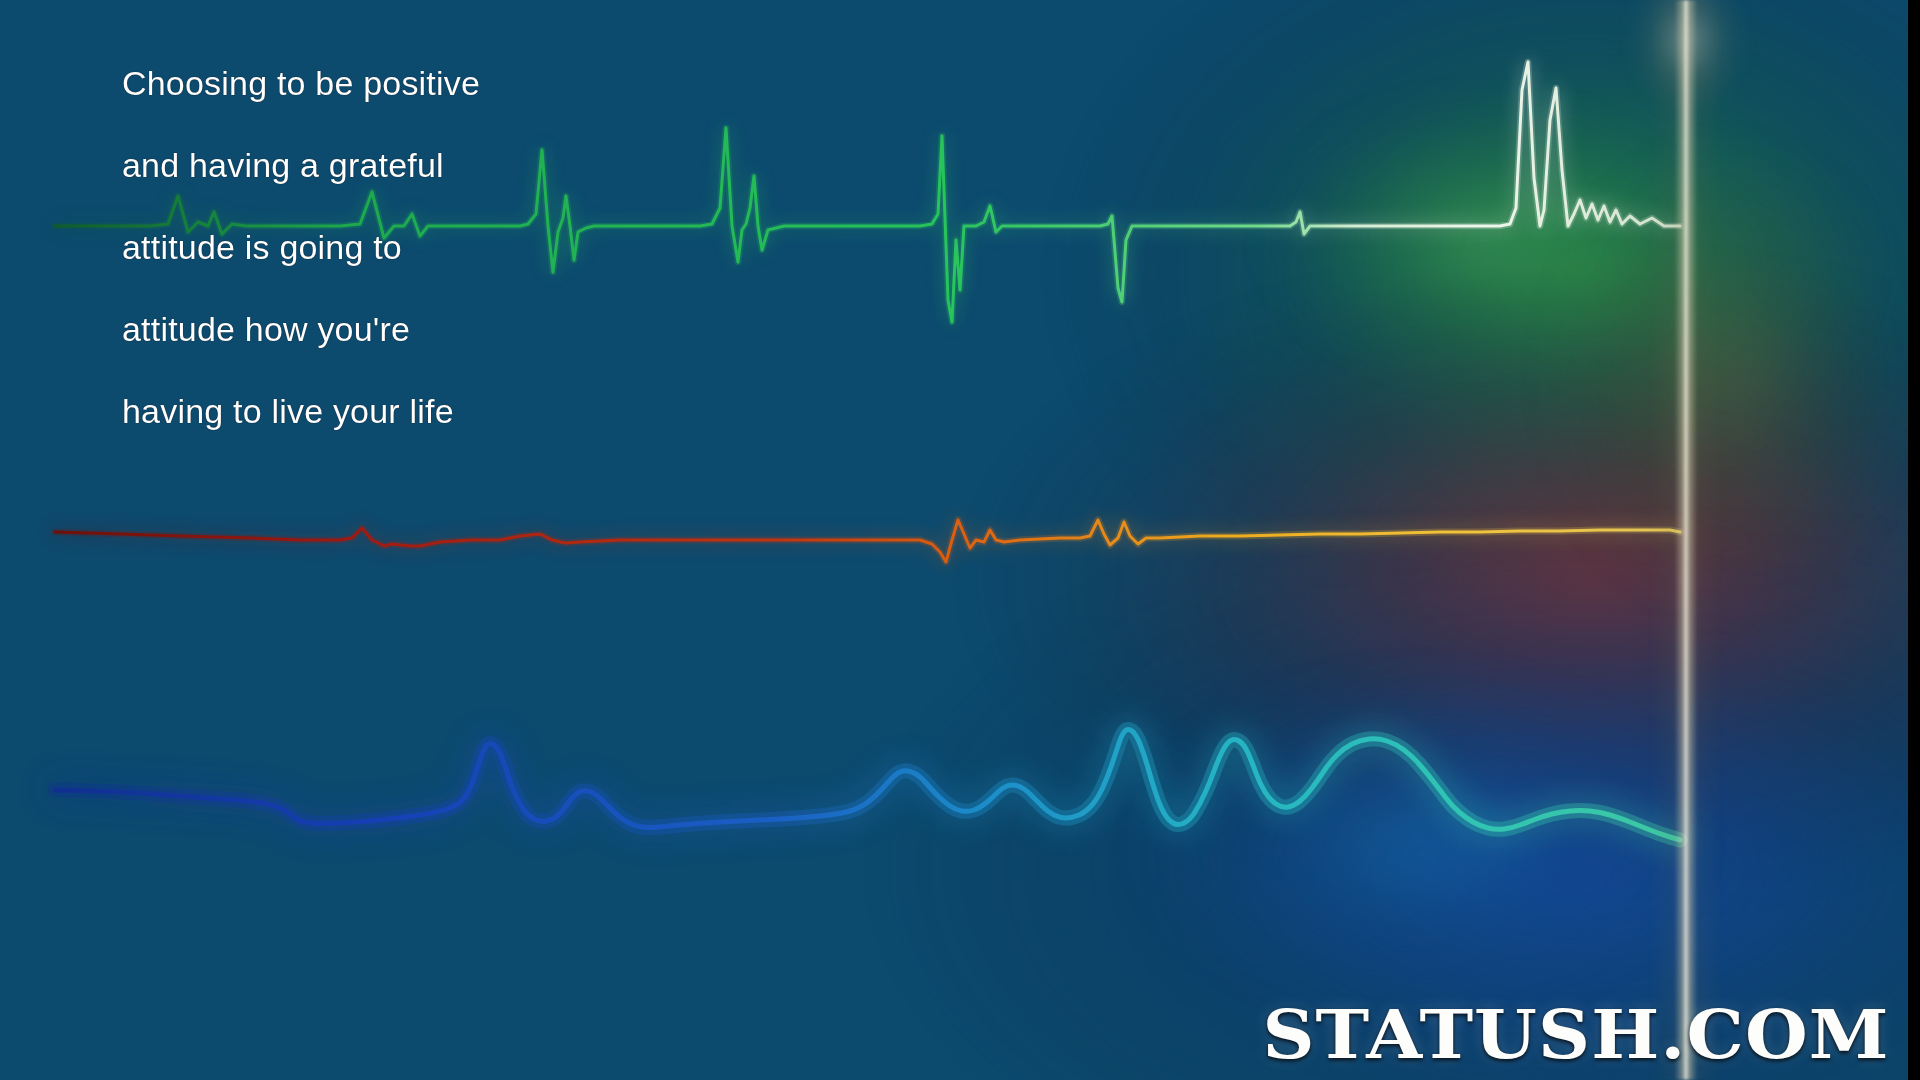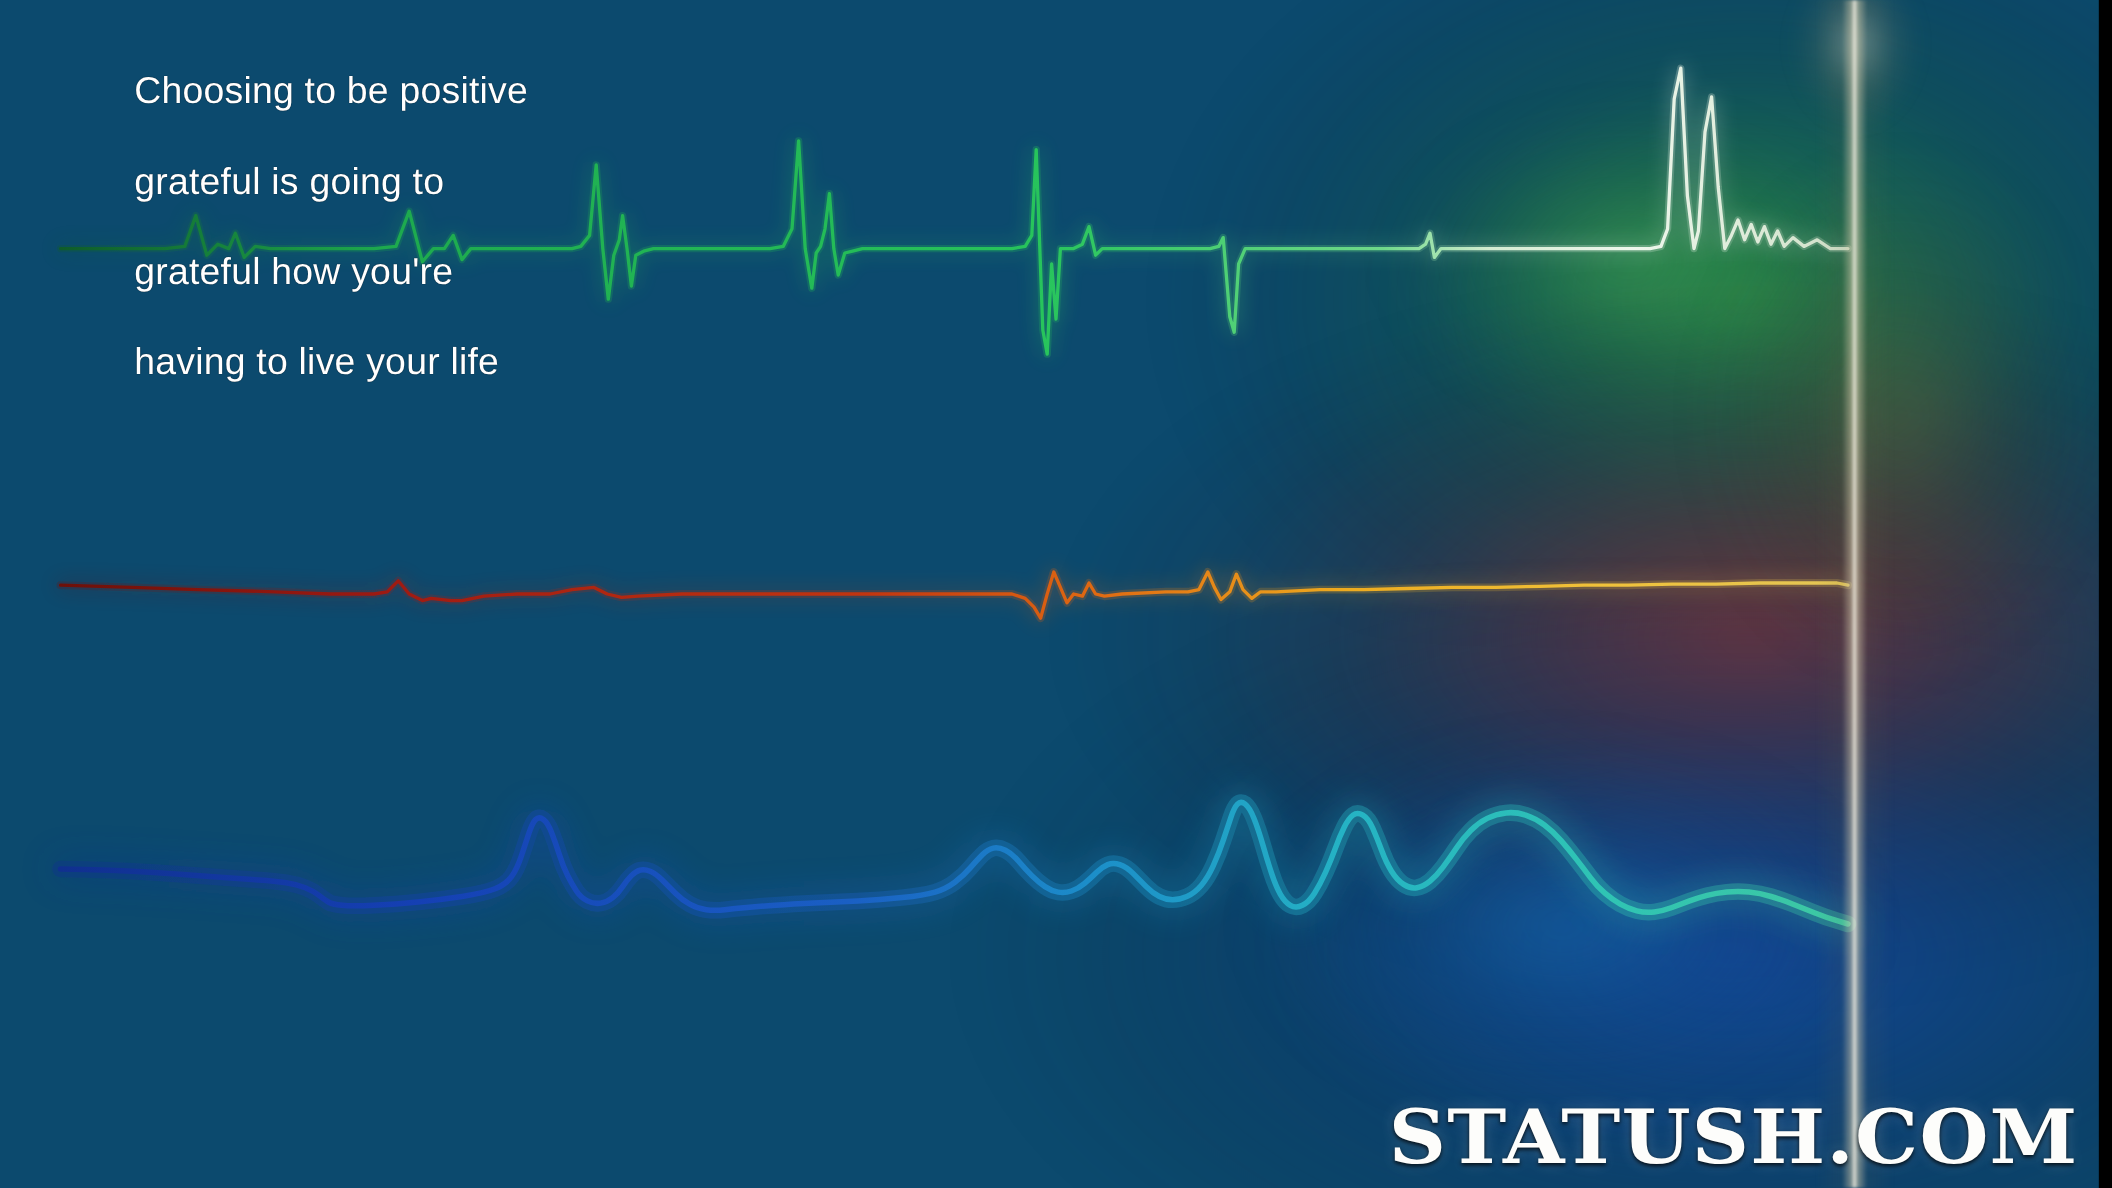--- a/index.html
+++ b/index.html
@@ -215,20 +215,21 @@
         <path d="M 55 790 Q 55 790 77.5 790.5 Q 100 791 120 792 Q 140 793 160 794.5 Q 180 796 200 797.5 Q 220 799 235 800 Q 250 801 260 802.5 Q 270 804 277.5 807 Q 285 810 290 814 Q 295 818 298.5 820 Q 302 822 311 823 Q 320 824 340 823 Q 360 822 380 820 Q 400 818 420 815 Q 440 812 450 808 Q 460 804 465 797 Q 470 790 474 778 Q 478 766 481 757 Q 484 748 487 745 Q 490 742 494 745 Q 498 748 501.5 757 Q 505 766 508.5 777 Q 512 788 516 796 Q 520 804 524 810 Q 528 816 534 819 Q 540 822 546 821 Q 552 820 557 816 Q 562 812 566 806 Q 570 800 574 796 Q 578 792 582 791 Q 586 790 591 792 Q 596 794 602 800 Q 608 806 614 812 Q 620 818 627 822 Q 634 826 642 827 Q 650 828 659 827 Q 668 826 679 825 Q 690 824 705 823 Q 720 822 740 821 Q 760 820 780 819 Q 800 818 820 816 Q 840 814 850 811 Q 860 808 868 802 Q 876 796 882 789 Q 888 782 893 777 Q 898 772 903 771 Q 908 770 914 773 Q 920 776 926 783 Q 932 790 938 796 Q 944 802 950 806 Q 956 810 962 811 Q 968 812 974 810 Q 980 808 986 803 Q 992 798 997 793 Q 1002 788 1007 786 Q 1012 784 1018 786 Q 1024 788 1030 794 Q 1036 800 1042 806 Q 1048 812 1054 815 Q 1060 818 1066 818 Q 1072 818 1079 815 Q 1086 812 1092 805 Q 1098 798 1103 787 Q 1108 776 1112 764 Q 1116 752 1119 743 Q 1122 734 1125 731 Q 1128 728 1132 731 Q 1136 734 1140 744 Q 1144 754 1148 768 Q 1152 782 1156 794 Q 1160 806 1164 813 Q 1168 820 1173 823 Q 1178 826 1184 823 Q 1190 820 1195 812 Q 1200 804 1205 793 Q 1210 782 1214 771 Q 1218 760 1222 752 Q 1226 744 1230 741 Q 1234 738 1239 741 Q 1244 744 1248 753 Q 1252 762 1256 773 Q 1260 784 1265 792 Q 1270 800 1276 804 Q 1282 808 1288 807 Q 1294 806 1300 801 Q 1306 796 1312 788 Q 1318 780 1324 771 Q 1330 762 1337 755 Q 1344 748 1352 744 Q 1360 740 1369 739 Q 1378 738 1387 741 Q 1396 744 1404 750 Q 1412 756 1419 764 Q 1426 772 1433 781 Q 1440 790 1446 798 Q 1452 806 1459 812 Q 1466 818 1473 822 Q 1480 826 1488 828 Q 1496 830 1504 829 Q 1512 828 1520 825 Q 1528 822 1536 819 Q 1544 816 1552 814 Q 1560 812 1570 811 Q 1580 810 1590 811 Q 1600 812 1610 815 Q 1620 818 1630 822 Q 1640 826 1650 830 Q 1660 834 1670 837 L 1680 840" fill="none" stroke="url(#gradBlue)" stroke-width="15.0" stroke-linecap="round" stroke-linejoin="round" opacity="0.45" filter="url(#bigGlow)"></path>
         <path d="M 55 790 Q 55 790 77.5 790.5 Q 100 791 120 792 Q 140 793 160 794.5 Q 180 796 200 797.5 Q 220 799 235 800 Q 250 801 260 802.5 Q 270 804 277.5 807 Q 285 810 290 814 Q 295 818 298.5 820 Q 302 822 311 823 Q 320 824 340 823 Q 360 822 380 820 Q 400 818 420 815 Q 440 812 450 808 Q 460 804 465 797 Q 470 790 474 778 Q 478 766 481 757 Q 484 748 487 745 Q 490 742 494 745 Q 498 748 501.5 757 Q 505 766 508.5 777 Q 512 788 516 796 Q 520 804 524 810 Q 528 816 534 819 Q 540 822 546 821 Q 552 820 557 816 Q 562 812 566 806 Q 570 800 574 796 Q 578 792 582 791 Q 586 790 591 792 Q 596 794 602 800 Q 608 806 614 812 Q 620 818 627 822 Q 634 826 642 827 Q 650 828 659 827 Q 668 826 679 825 Q 690 824 705 823 Q 720 822 740 821 Q 760 820 780 819 Q 800 818 820 816 Q 840 814 850 811 Q 860 808 868 802 Q 876 796 882 789 Q 888 782 893 777 Q 898 772 903 771 Q 908 770 914 773 Q 920 776 926 783 Q 932 790 938 796 Q 944 802 950 806 Q 956 810 962 811 Q 968 812 974 810 Q 980 808 986 803 Q 992 798 997 793 Q 1002 788 1007 786 Q 1012 784 1018 786 Q 1024 788 1030 794 Q 1036 800 1042 806 Q 1048 812 1054 815 Q 1060 818 1066 818 Q 1072 818 1079 815 Q 1086 812 1092 805 Q 1098 798 1103 787 Q 1108 776 1112 764 Q 1116 752 1119 743 Q 1122 734 1125 731 Q 1128 728 1132 731 Q 1136 734 1140 744 Q 1144 754 1148 768 Q 1152 782 1156 794 Q 1160 806 1164 813 Q 1168 820 1173 823 Q 1178 826 1184 823 Q 1190 820 1195 812 Q 1200 804 1205 793 Q 1210 782 1214 771 Q 1218 760 1222 752 Q 1226 744 1230 741 Q 1234 738 1239 741 Q 1244 744 1248 753 Q 1252 762 1256 773 Q 1260 784 1265 792 Q 1270 800 1276 804 Q 1282 808 1288 807 Q 1294 806 1300 801 Q 1306 796 1312 788 Q 1318 780 1324 771 Q 1330 762 1337 755 Q 1344 748 1352 744 Q 1360 740 1369 739 Q 1378 738 1387 741 Q 1396 744 1404 750 Q 1412 756 1419 764 Q 1426 772 1433 781 Q 1440 790 1446 798 Q 1452 806 1459 812 Q 1466 818 1473 822 Q 1480 826 1488 828 Q 1496 830 1504 829 Q 1512 828 1520 825 Q 1528 822 1536 819 Q 1544 816 1552 814 Q 1560 812 1570 811 Q 1580 810 1590 811 Q 1600 812 1610 815 Q 1620 818 1630 822 Q 1640 826 1650 830 Q 1660 834 1670 837 L 1680 840" fill="none" stroke="url(#gradBlue)" stroke-width="5" stroke-linecap="round" stroke-linejoin="round"></path>
       </g>
   </svg>
 
   <div id="beam-head"></div>
   <div id="beam"></div>
 
   <div id="quote">
     <span class="qline">Choosing to be positive</span>
-    <span class="qline">grateful is going to</span>
-    <span class="qline">grateful how you're</span>
+    <span class="qline">and having a grateful</span>
+    <span class="qline">attitude is going to</span>
+    <span class="qline">attitude how you're</span>
     <span class="qline">having to live your life</span>
   </div>
 
   <div id="watermark">STATUSH.COM</div>
 
 </div>
 
 </body></html>

